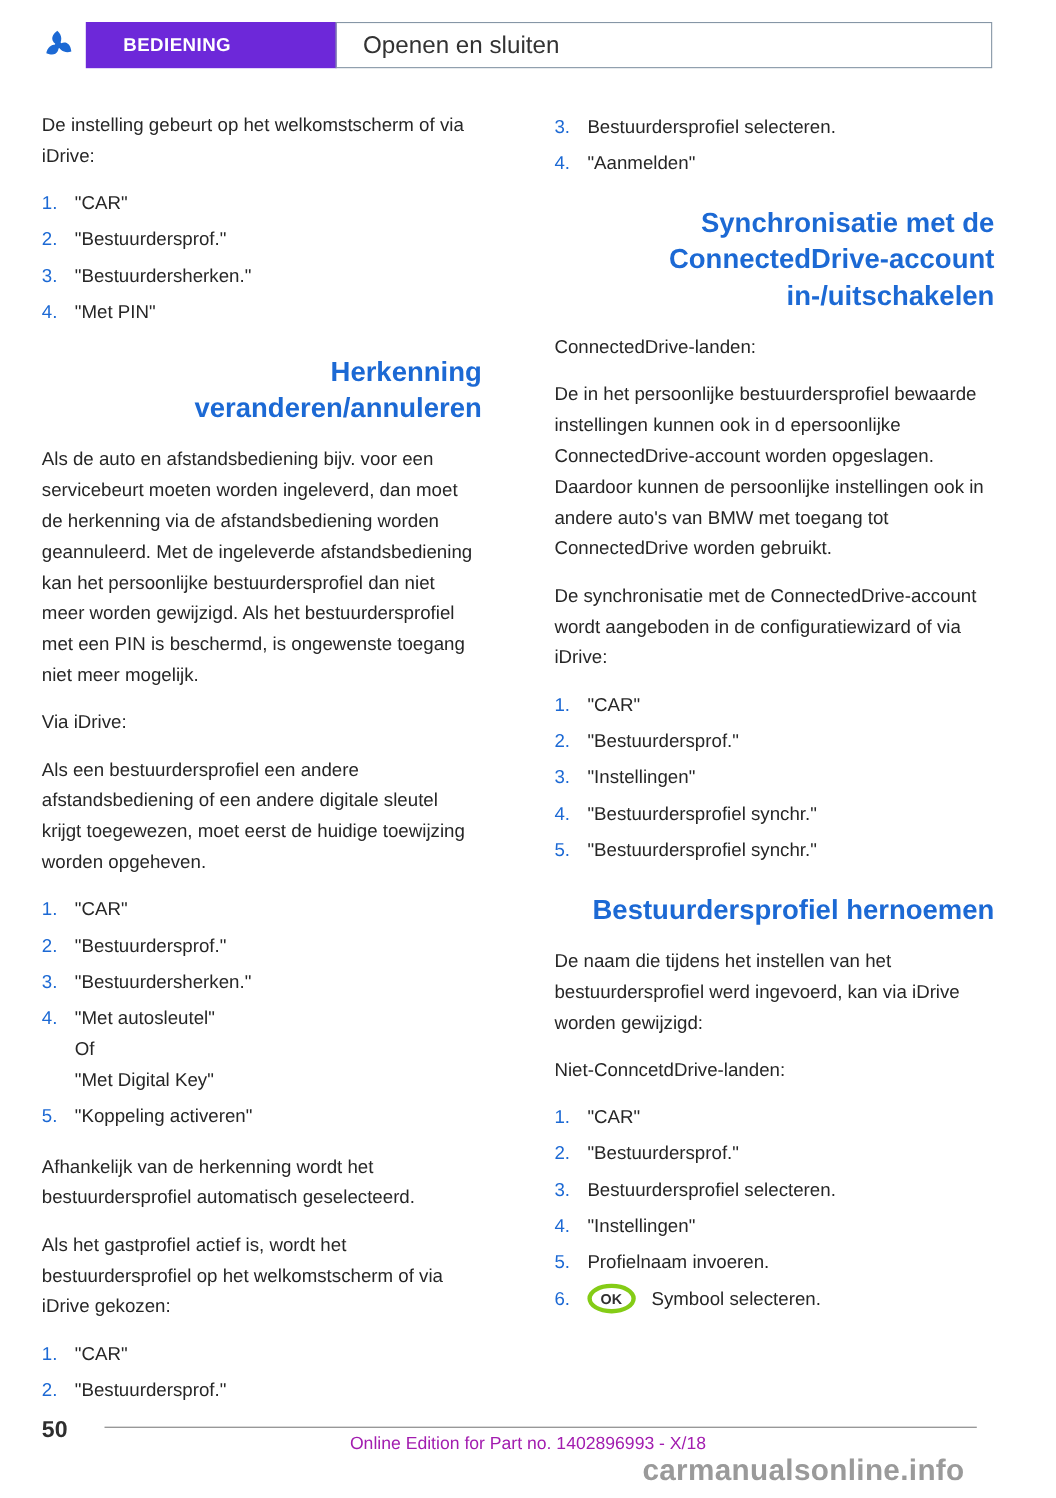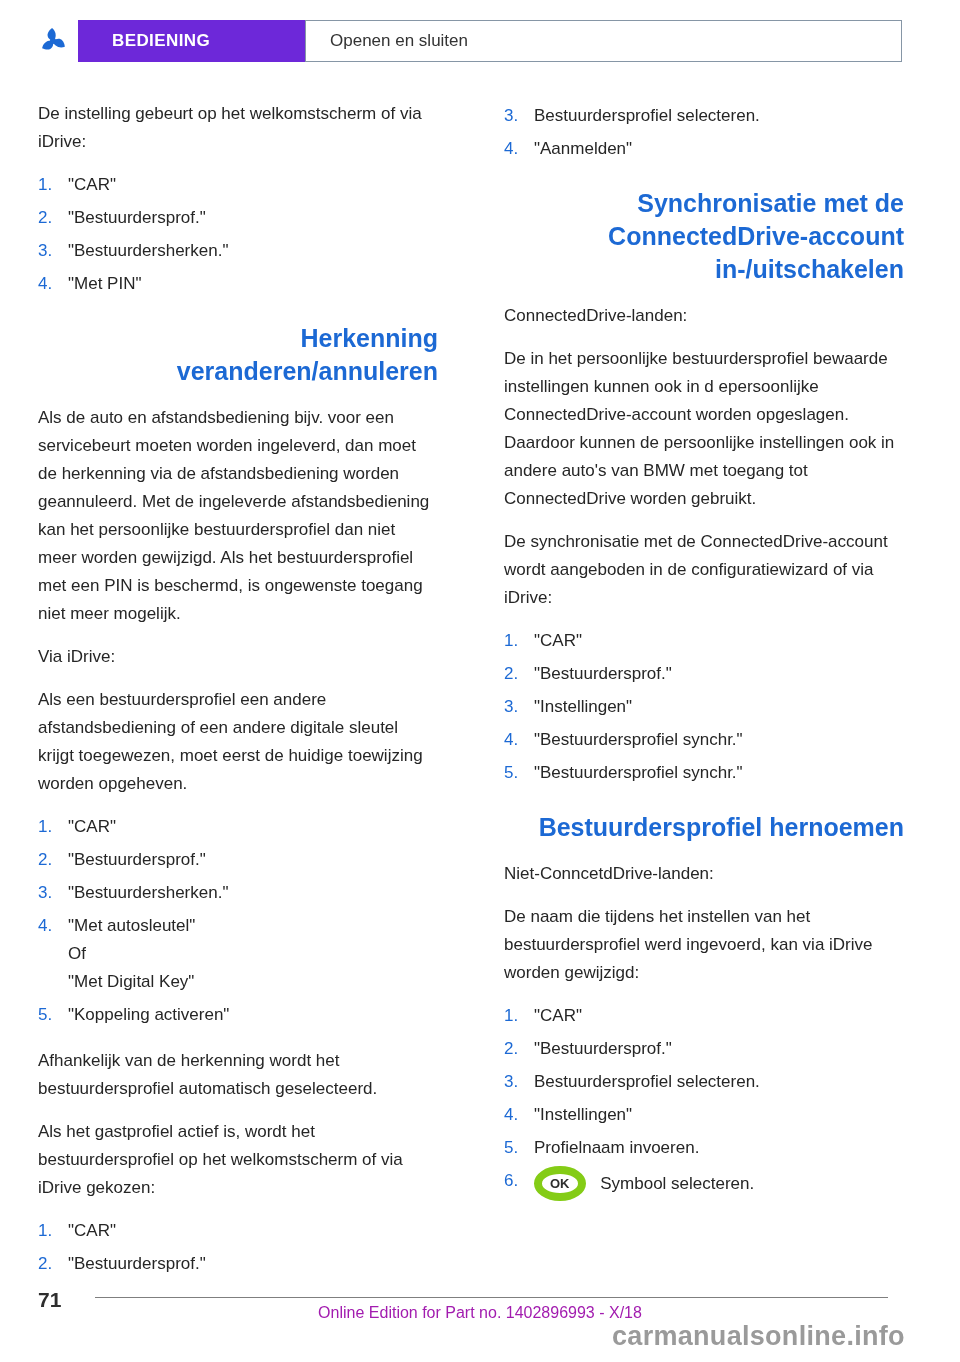--- a/index.html
+++ b/index.html
@@ -12,47 +12,47 @@
   
   .header { position:absolute; top:20px; left:38px; right:58px; height:42px; display:flex; align-items:stretch; }
   .logo-wrap { width:40px; display:flex; align-items:center; }
   .section-tab {
     width:228px; background:#6d28d9; color:#ffffff;
     display:flex; align-items:center; padding-left:34px;
     font-size:17px; font-weight:bold; letter-spacing:0.4px;
   }
   .chapter-box {
     flex:1; border:1px solid #8696a6; display:flex; align-items:center;
-    padding-left:24px; font-size:17px; color:#333333; margin-left:-1px;
+    padding-left:24px; font-size:22px; color:#333333; margin-left:-1px;
   }
   
   .content { position:absolute; top:100px; left:38px; display:flex; gap:66px; }
   .col { width:400px; }
   .col p { font-size:17px; line-height:28px; margin-bottom:15px; }
   .h {
     color:#1c69d4; font-weight:bold; font-size:25px; line-height:33px;
     margin:24px 0 16px;
     text-align:right;
   }
   .h:first-child { margin-top:0; }
   .list { margin:2px 0 18px; }
   .li { display:flex; font-size:17px; line-height:28px; margin-bottom:5px; }
   .num { flex:0 0 30px; color:#1c69d4; }
   .li-text { flex:1; }
   .ok {
-    display:inline-block; border:8px solid #84cc16; border-radius:50%;
+    display:inline-block; border:4px solid #84cc16; border-radius:50%;
     padding:3px 8px; font-size:13px; font-weight:bold; line-height:1;
     margin-right:10px; position:relative; top:-1px; color:#2e2e2e;
   }
   
   .page-num { position:absolute; left:38px; bottom:50px; font-size:21px; font-weight:600; color:#2e2e2e; }
   .footer-rule { position:absolute; left:95px; right:72px; bottom:64px; border-top:1px solid #7f7f7f; }
   .edition { position:absolute; left:0; right:0; bottom:40px; text-align:center; font-size:16px; color:#a21caf; }
   .watermark {
-    position:absolute; left:612px; bottom:10px; font-size:27px; font-weight:600;
+    position:absolute; left:584px; bottom:10px; font-size:27px; font-weight:600;
     color:#9a9a9a; letter-spacing:0.3px;
   }
 </style>
 </head>
 <body>
 
 <div class="page">
 
   <div class="header">
     <div class="logo-wrap">
@@ -179,22 +179,22 @@
           <span class="num">4.</span>
           <span class="li-text">"Bestuurdersprofiel synchr."</span>
         </div>
         <div class="li">
           <span class="num">5.</span>
           <span class="li-text">"Bestuurdersprofiel synchr."</span>
         </div>
       </div>
 
       <div class="h">Bestuurdersprofiel hernoemen</div>
+      <p>De naam die tijdens het instellen van het bestuurdersprofiel werd ingevoerd, kan via iDrive worden gewijzigd:</p>
       <p>Niet-ConncetdDrive-landen:</p>
-      <p>De naam die tijdens het instellen van het bestuurdersprofiel werd ingevoerd, kan via iDrive worden gewijzigd:</p>
 
       <div class="list">
         <div class="li">
           <span class="num">1.</span>
           <span class="li-text">"CAR"</span>
         </div>
         <div class="li">
           <span class="num">2.</span>
           <span class="li-text">"Bestuurdersprof."</span>
         </div>
@@ -214,18 +214,18 @@
           <span class="num">6.</span>
           <span class="li-text">
             <span class="ok">OK</span>
             <span>Symbool selecteren.</span>
           </span>
         </div>
       </div>
     </div>
   </div>
 
-  <div class="page-num">71</div>
+  <div class="page-num">50</div>
   <div class="footer-rule"></div>
   <div class="edition">Online Edition for Part no. 1402896993 - X/18</div>
   <div class="watermark">carmanualsonline.info</div>
 
 </div>
 
 </body></html>

